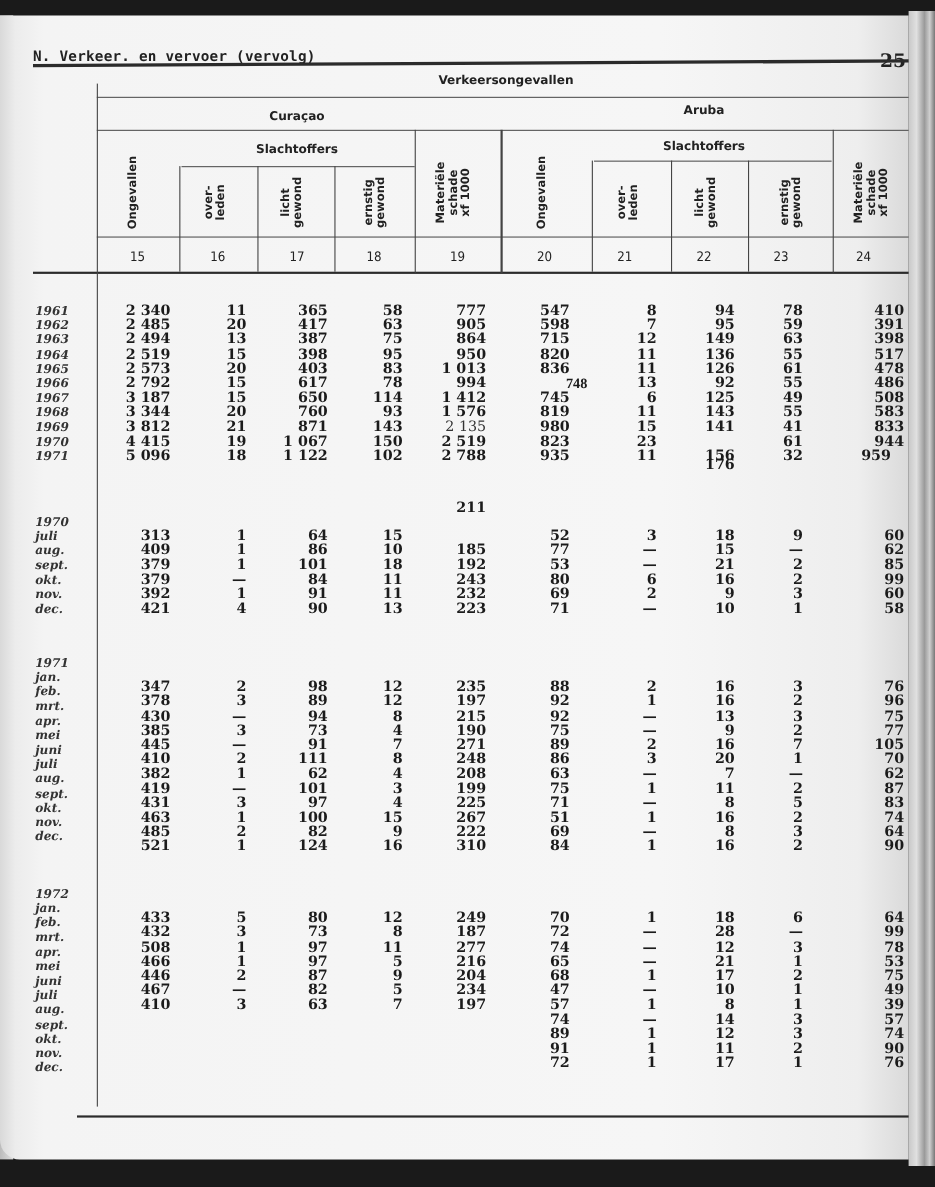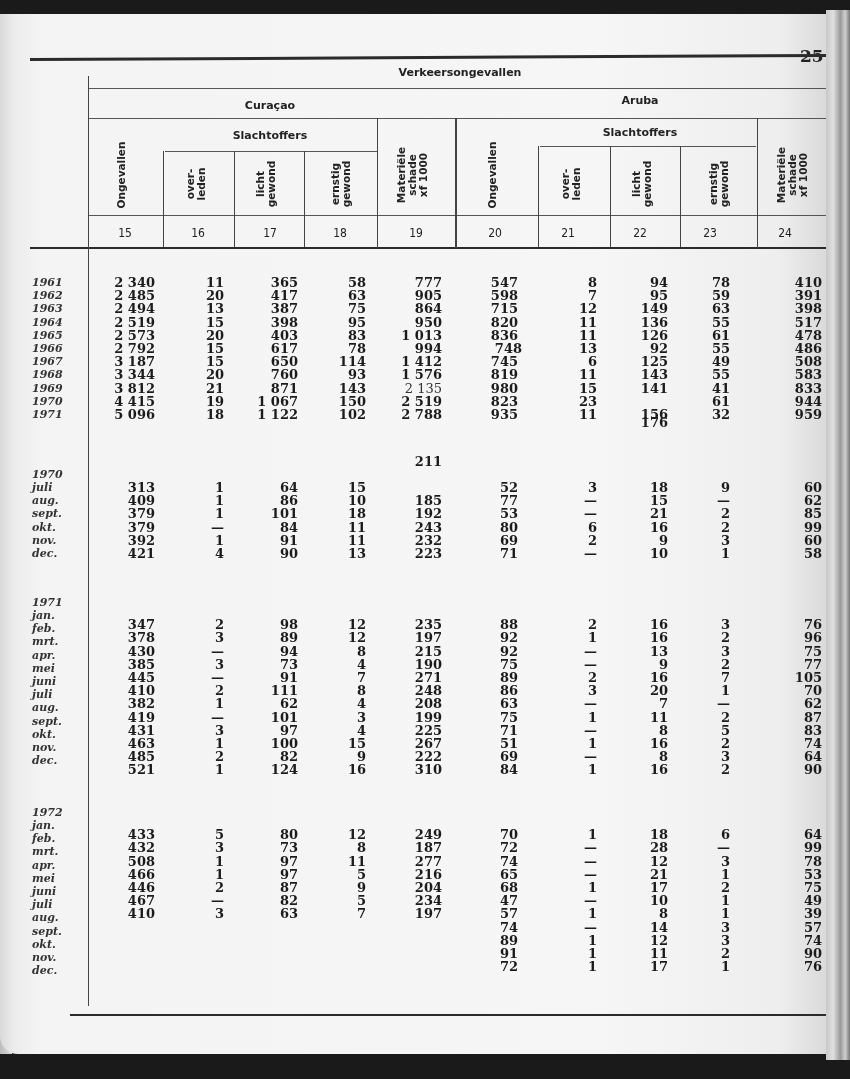--- a/index.html
+++ b/index.html
@@ -54,20 +54,21 @@
   }
   .cell.light { font-weight:normal; color:#333; }
 </style>
 </head>
 <body>
 
 <div class="gutter"></div>
 <div class="binding"></div>
 
 <div class="page">
+  <div class="section-title">N. Verkeer. en vervoer (vervolg)</div>
   <div class="page-number">25</div>
 
   <div class="rule-thick" style="left:30px; top:42px; width:796px; height:3px; transform:rotate(-0.3deg);"></div>
 
   <div class="hdr" style="left:370px; top:52px; width:180px; font-weight:bold;">Verkeersongevallen</div>
   <div class="rule-thin" style="left:88px; top:74px; width:738px; height:1px;"></div>
 
   <div class="hdr" style="left:230px; top:85px; width:80px; font-weight:bold;">Curaçao</div>
   <div class="hdr" style="left:600px; top:80px; width:80px; font-weight:bold;">Aruba</div>
   <div class="rule-thin" style="left:88px; top:104px; width:738px; height:1px;"></div>
@@ -179,21 +180,21 @@
       <div class="cell" style="top: 314.8px; right: 229px;">11</div>
       <div class="cell" style="top: 314.8px; right: 158px;">126</div>
       <div class="cell" style="top: 314.8px; right: 96px;">61</div>
       <div class="cell" style="top: 314.8px; right: 4px;">478</div>
       <div class="rowlabel" style="top: 328px;">1966</div>
       <div class="cell" style="top: 328px; right: 671px;">2 792</div>
       <div class="cell" style="top: 328px; right: 602px;">15</div>
       <div class="cell" style="top: 328px; right: 528px;">617</div>
       <div class="cell" style="top: 328px; right: 460px;">78</div>
       <div class="cell" style="top: 328px; right: 384px;">994</div>
-      <div class="cell" style="top: 328px; right: 304px;">748</div>
+      <div class="cell" style="top: 328px; right: 292px; font-family: Liberation Serif, serif;">748</div>
       <div class="cell" style="top: 328px; right: 229px;">13</div>
       <div class="cell" style="top: 328px; right: 158px;">92</div>
       <div class="cell" style="top: 328px; right: 96px;">55</div>
       <div class="cell" style="top: 328px; right: 4px;">486</div>
       <div class="rowlabel" style="top: 341.2px;">1967</div>
       <div class="cell" style="top: 341.2px; right: 671px;">3 187</div>
       <div class="cell" style="top: 341.2px; right: 602px;">15</div>
       <div class="cell" style="top: 341.2px; right: 528px;">650</div>
       <div class="cell" style="top: 341.2px; right: 460px;">114</div>
       <div class="cell" style="top: 341.2px; right: 384px;">1 412</div>
@@ -238,21 +239,21 @@
       <div class="rowlabel" style="top: 394px;">1971</div>
       <div class="cell" style="top: 394px; right: 671px;">5 096</div>
       <div class="cell" style="top: 394px; right: 602px;">18</div>
       <div class="cell" style="top: 394px; right: 528px;">1 122</div>
       <div class="cell" style="top: 394px; right: 460px;">102</div>
       <div class="cell" style="top: 394px; right: 384px;">2 788</div>
       <div class="cell" style="top: 394px; right: 308px;">935</div>
       <div class="cell" style="top: 394px; right: 229px;">11</div>
       <div class="cell" style="top: 394px; right: 158px;">156</div>
       <div class="cell" style="top: 394px; right: 96px;">32</div>
-      <div class="cell" style="top: 394px; right: 4px;">959</div>
+      <div class="cell" style="top: 394px; right: 16px;">959</div>
       <div class="rowlabel" style="top: 454px;">1970</div>
       <div class="rowlabel" style="top: 467px;">juli</div>
       <div class="cell" style="top: 467px; right: 671px;">313</div>
       <div class="cell" style="top: 467px; right: 602px;">1</div>
       <div class="cell" style="top: 467px; right: 528px;">64</div>
       <div class="cell" style="top: 467px; right: 460px;">15</div>
       <div class="cell" style="top: 441px; right: 384px; margin-left: 48px;">211</div>
       <div class="cell" style="top: 467px; right: 308px;">52</div>
       <div class="cell" style="top: 467px; right: 229px;">3</div>
       <div class="cell" style="top: 467px; right: 158px;">18</div>

